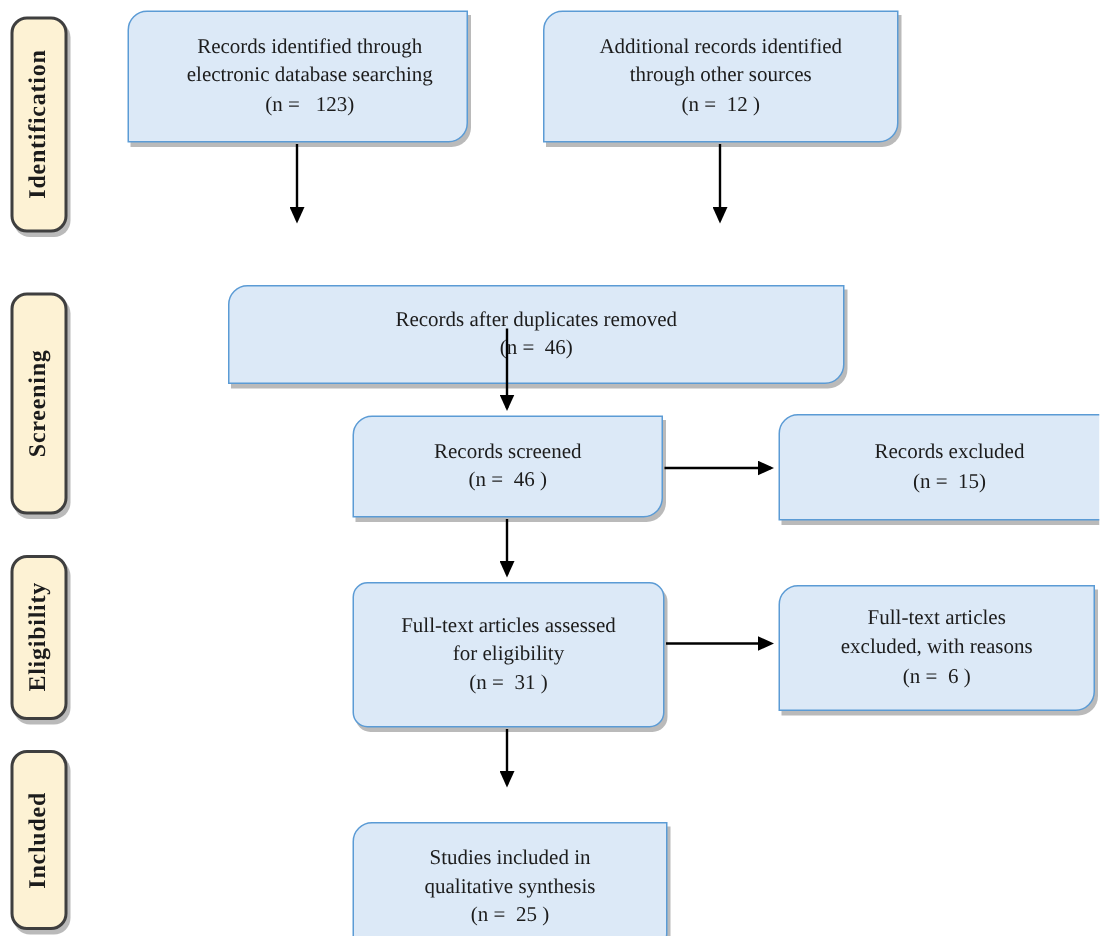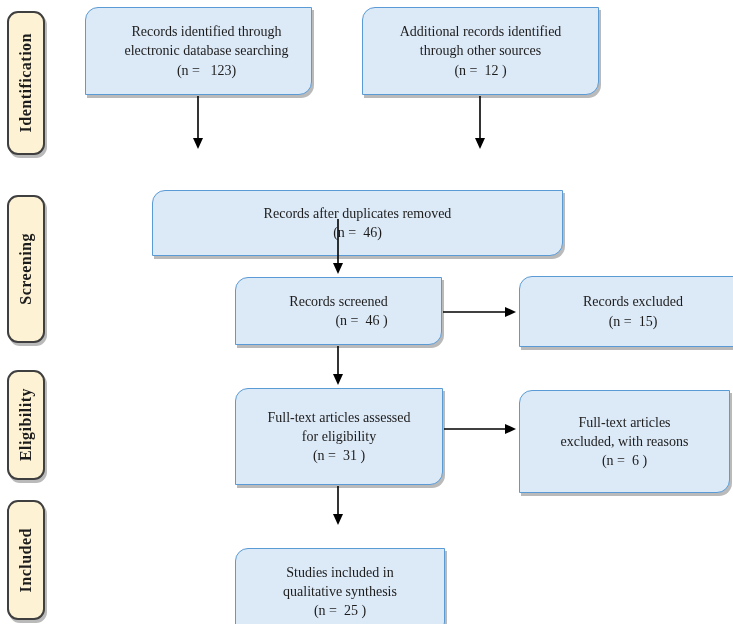--- a/index.html
+++ b/index.html
@@ -38,24 +38,24 @@
   }
   .arrows{position:absolute; left:0; top:0; pointer-events:none;}
   
   #stage-identification{left:7px;  top:11px;  width:38px;  height:144px;}
   #stage-screening    {left:7px;  top:195px; width:38px;  height:148px;}
   #stage-eligibility  {left:7px;  top:370px; width:38px;  height:110px;}
   #stage-included     {left:7px;  top:500px; width:38px;  height:120px;}
   #box-records-identified {left:85px;  top:7px;   width:227px; height:88px;padding-left:22px;}
   #box-additional-records {left:362px; top:7px;   width:237px; height:88px;}
   #box-after-duplicates   {left:152px; top:152px; width:411px; height:66px;margin-top:38px;}
-  #box-records-screened   {left:235px; top:277px; width:207px; height:68px;text-align:right;}
+  #box-records-screened   {left:235px; top:277px; width:207px; height:68px;}
   #box-records-excluded   {left:519px; top:276px; width:228px; height:71px;}
-  #box-fulltext-assessed  {left:235px; top:388px; width:208px; height:97px;}
-  #box-fulltext-excluded  {left:519px; top:390px; width:211px; height:103px;}
+  #box-fulltext-assessed  {left:235px; top:388px; width:208px; height:97px;border-radius:10px;}
+  #box-fulltext-excluded  {left:519px; top:390px; width:211px; height:84px;}
   #box-studies-included   {left:235px; top:548px; width:210px; height:87px;}
 </style>
 </head>
 <body>
 
 <div class="canvas">
 
   <div class="stage-box" id="stage-identification">
     <span class="stage-label">Identification</span>
   </div>

